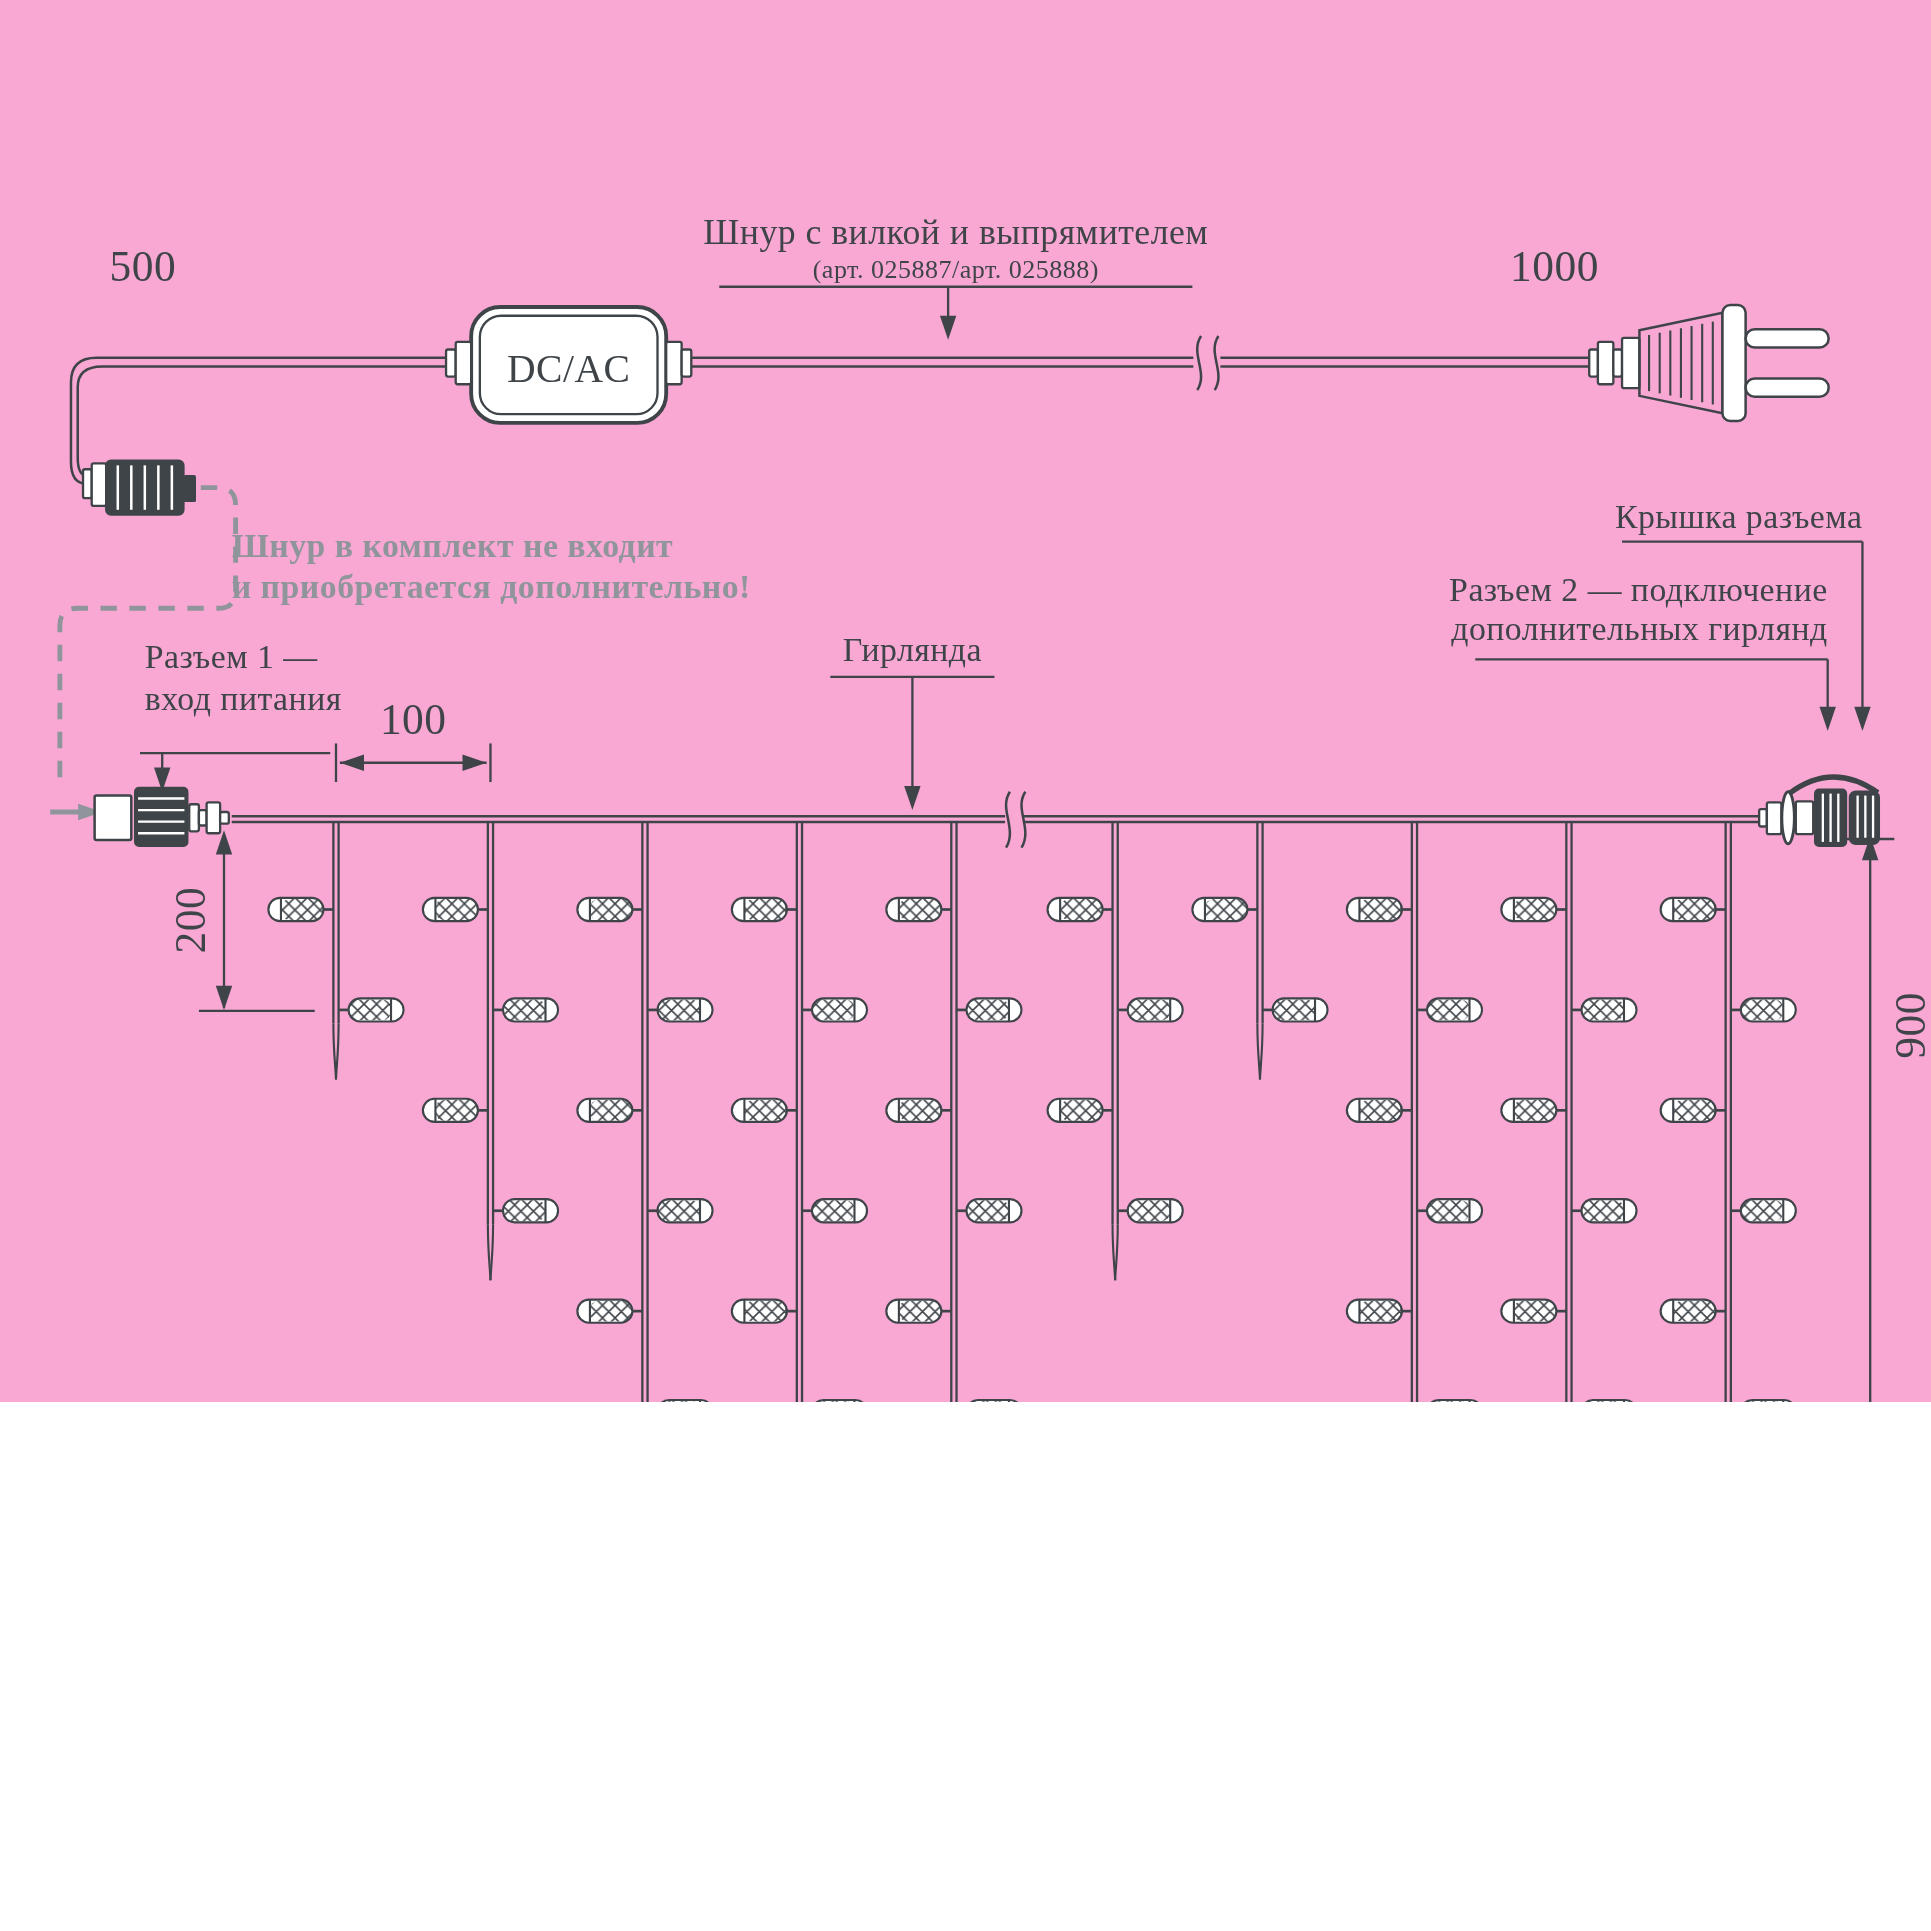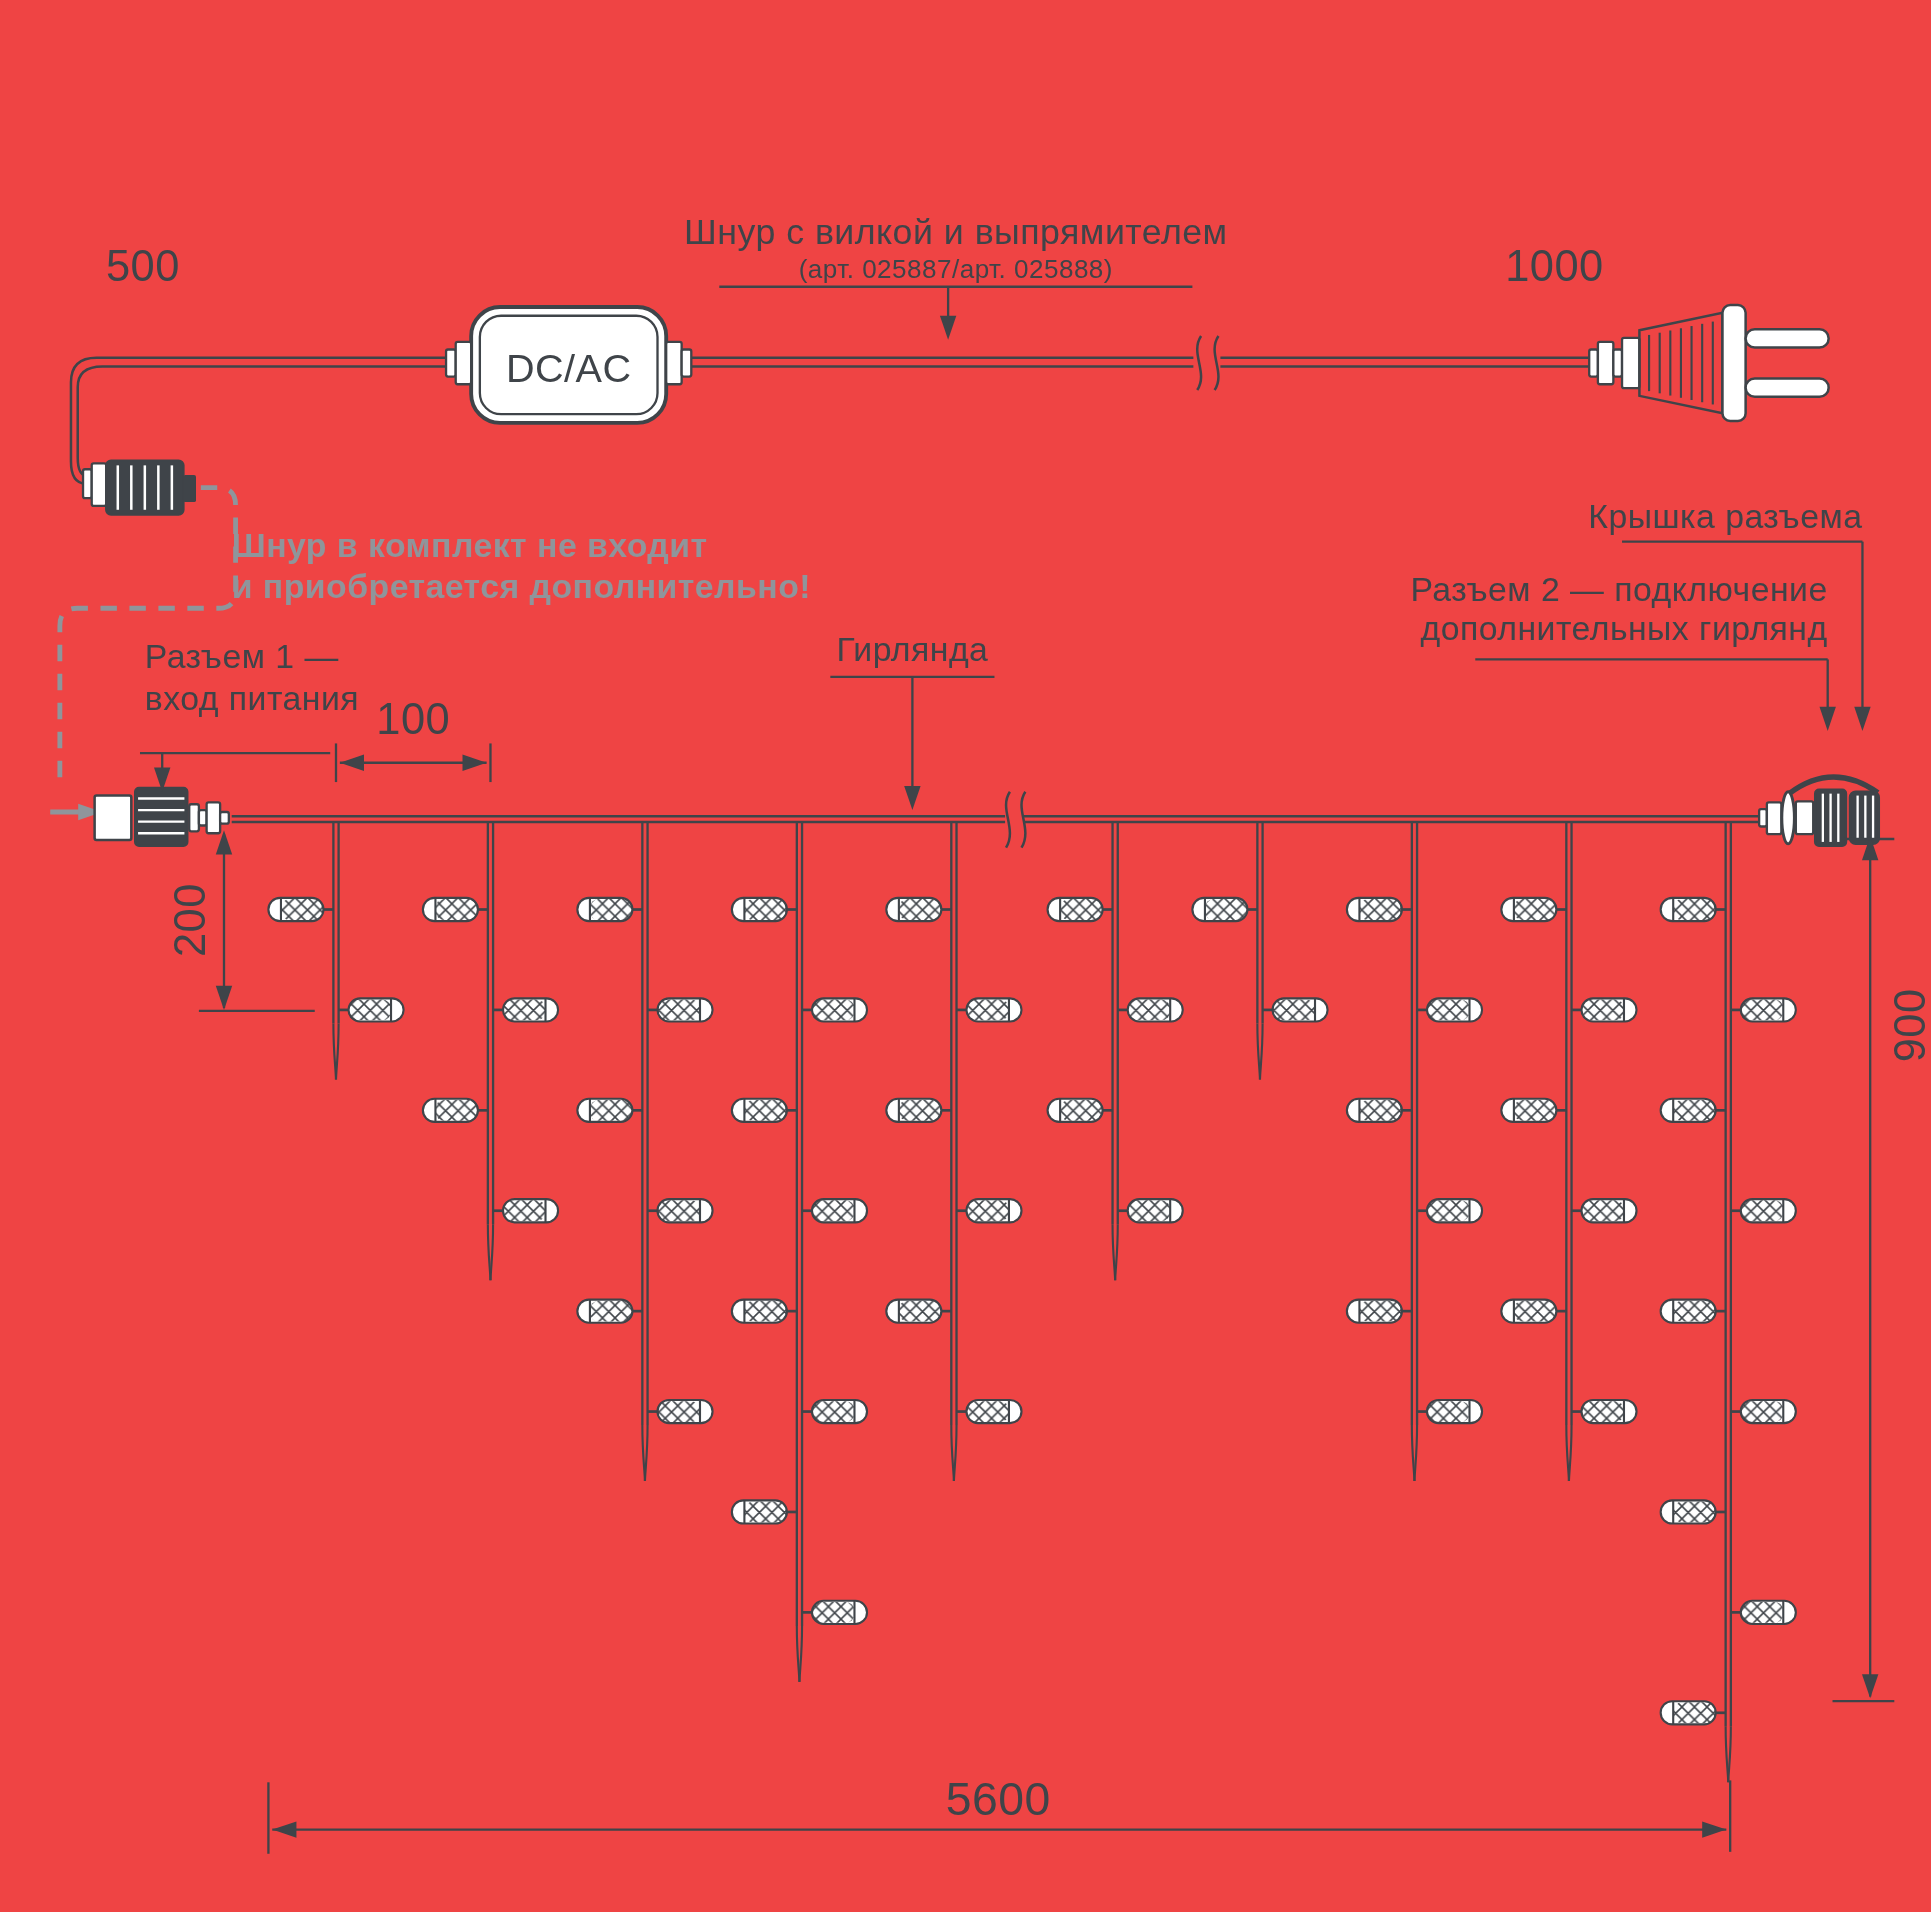--- a/index.html
+++ b/index.html
@@ -1,17 +1,17 @@
 <!DOCTYPE html>
 <html><head>
 <meta charset="utf-8">
 <style>
   html,body{margin:0;padding:0;background:#fff}
-  .stage{position:relative;width:1931px;height:1912px;background:#ef4444;
-         font-family:Liberation Sans, sans-serif;overflow:hidden}
+  .stage{position:relative;width:1931px;height:1402px;background:#f9a8d4;
+         font-family:Liberation Serif, serif;overflow:hidden}
   svg{position:absolute;left:0;top:0}
   text{fill:#3f4449;letter-spacing:.5px}
   .t-mid{text-anchor:middle}
   .t-end{text-anchor:end}
   .muted{fill:#8f959b;font-weight:bold}
 </style>
 </head>
 <body>
 
 <div class="stage">

